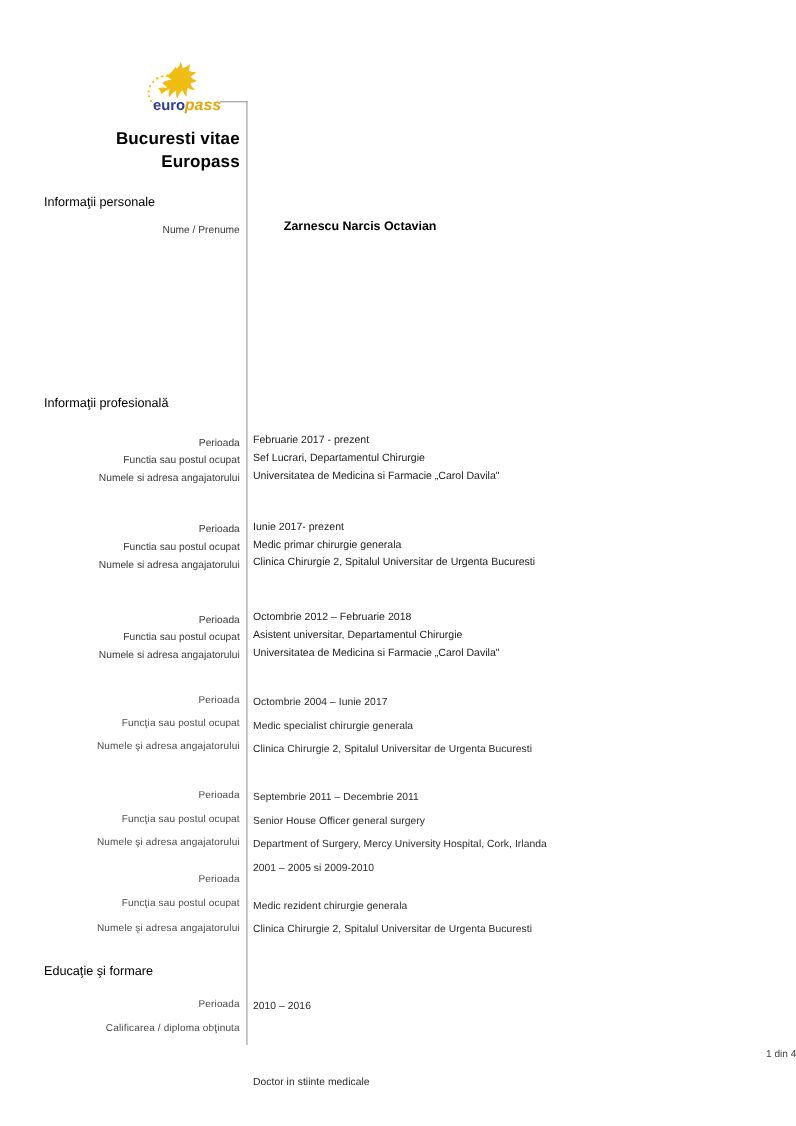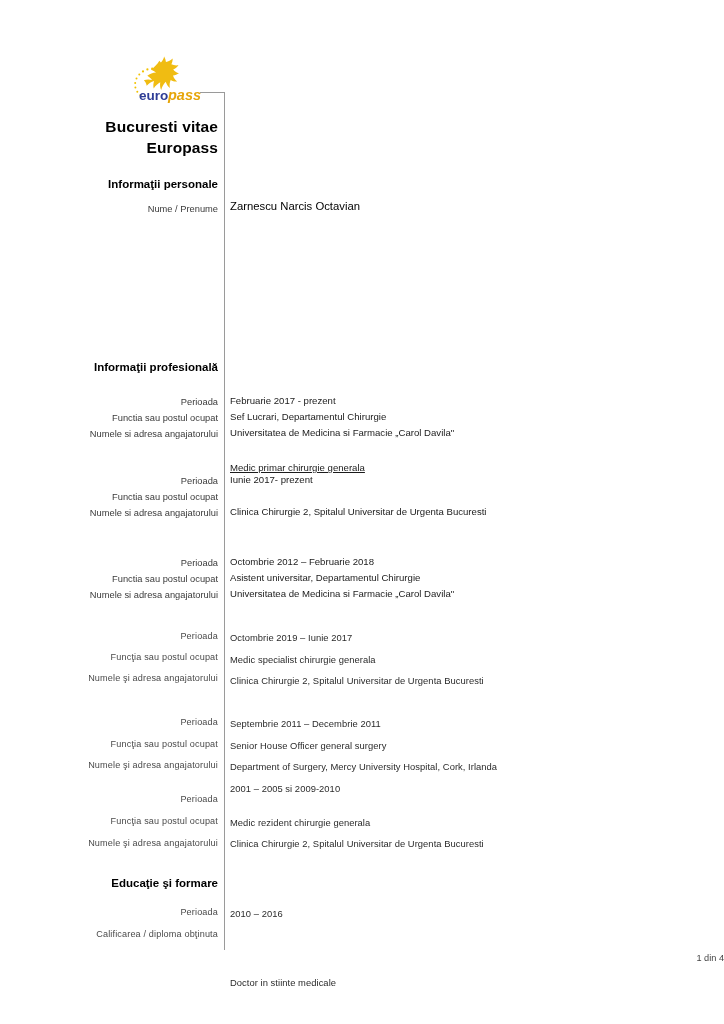--- a/index.html
+++ b/index.html
@@ -62,23 +62,22 @@
     font-weight: bold;
     line-height: 21px;
     letter-spacing: 0.1px;
   }
 
   
   .sec-head {
     position: absolute;
     left: 40px;
     width: 178px;
-    text-align: right;
     font-size: 11.5px;
-    font-weight: bold;
+    font-weight: normal;
     line-height: 14px;
   }
 
   
   .lbl {
     position: absolute;
     left: 20px;
     width: 198px;
     text-align: right;
     font-size: 9.3px;
@@ -99,22 +98,23 @@
     color: #1b1b1b;
     white-space: nowrap;
   }
   .val.soft {
     color: #2b2b2b;
     font-size: 9.4px;
     letter-spacing: 0.05px;
   }
   .val.name {
     font-size: 11.3px;
-    font-weight: normal;
+    font-weight: bold;
     color: #000;
+    margin-left: 28px;
   }
 
   
   .footer {
     position: absolute;
     left: 0;
     top: 953px;
     width: 724px;
     text-align: right;
     font-size: 9.2px;
@@ -180,33 +180,33 @@
   <div class="lbl" style="top:396px;">Perioada</div>
   <div class="val" style="top:395px;">Februarie 2017 - prezent</div>
   <div class="lbl" style="top:412px;">Functia sau postul ocupat</div>
   <div class="val" style="top:411px;">Sef Lucrari, Departamentul Chirurgie</div>
   <div class="lbl" style="top:428px;">Numele si adresa angajatorului</div>
   <div class="val" style="top:427px;">Universitatea de Medicina si Farmacie „Carol Davila"</div>
 
   <div class="lbl" style="top:475px;">Perioada</div>
   <div class="val" style="top:474px;">Iunie 2017- prezent</div>
   <div class="lbl" style="top:491px;">Functia sau postul ocupat</div>
-  <div class="val" style="top:462px;text-decoration:underline;">Medic primar chirurgie generala</div>
+  <div class="val" style="top:490px;">Medic primar chirurgie generala</div>
   <div class="lbl" style="top:507px;">Numele si adresa angajatorului</div>
   <div class="val" style="top:506px;">Clinica Chirurgie 2, Spitalul Universitar de Urgenta Bucuresti</div>
 
   <div class="lbl" style="top:557px;">Perioada</div>
   <div class="val" style="top:556px;">Octombrie 2012 – Februarie 2018</div>
   <div class="lbl" style="top:573px;">Functia sau postul ocupat</div>
   <div class="val" style="top:572px;">Asistent universitar, Departamentul Chirurgie</div>
   <div class="lbl" style="top:589px;">Numele si adresa angajatorului</div>
   <div class="val" style="top:588px;">Universitatea de Medicina si Farmacie „Carol Davila"</div>
 
   <div class="lbl soft" style="top:630px;">Perioada</div>
-  <div class="val soft" style="top:632px;">Octombrie 2019 – Iunie 2017</div>
+  <div class="val soft" style="top:632px;">Octombrie 2004 – Iunie 2017</div>
   <div class="lbl soft" style="top:651px;">Funcţia sau postul ocupat</div>
   <div class="val soft" style="top:654px;">Medic specialist chirurgie generala</div>
   <div class="lbl soft" style="top:672px;">Numele şi adresa angajatorului</div>
   <div class="val soft" style="top:675px;">Clinica Chirurgie 2, Spitalul Universitar de Urgenta Bucuresti</div>
 
   <div class="lbl soft" style="top:716px;">Perioada</div>
   <div class="val soft" style="top:718px;">Septembrie 2011 – Decembrie 2011</div>
   <div class="lbl soft" style="top:738px;">Funcţia sau postul ocupat</div>
   <div class="val soft" style="top:740px;">Senior House Officer general surgery</div>
   <div class="lbl soft" style="top:759px;">Numele şi adresa angajatorului</div>

